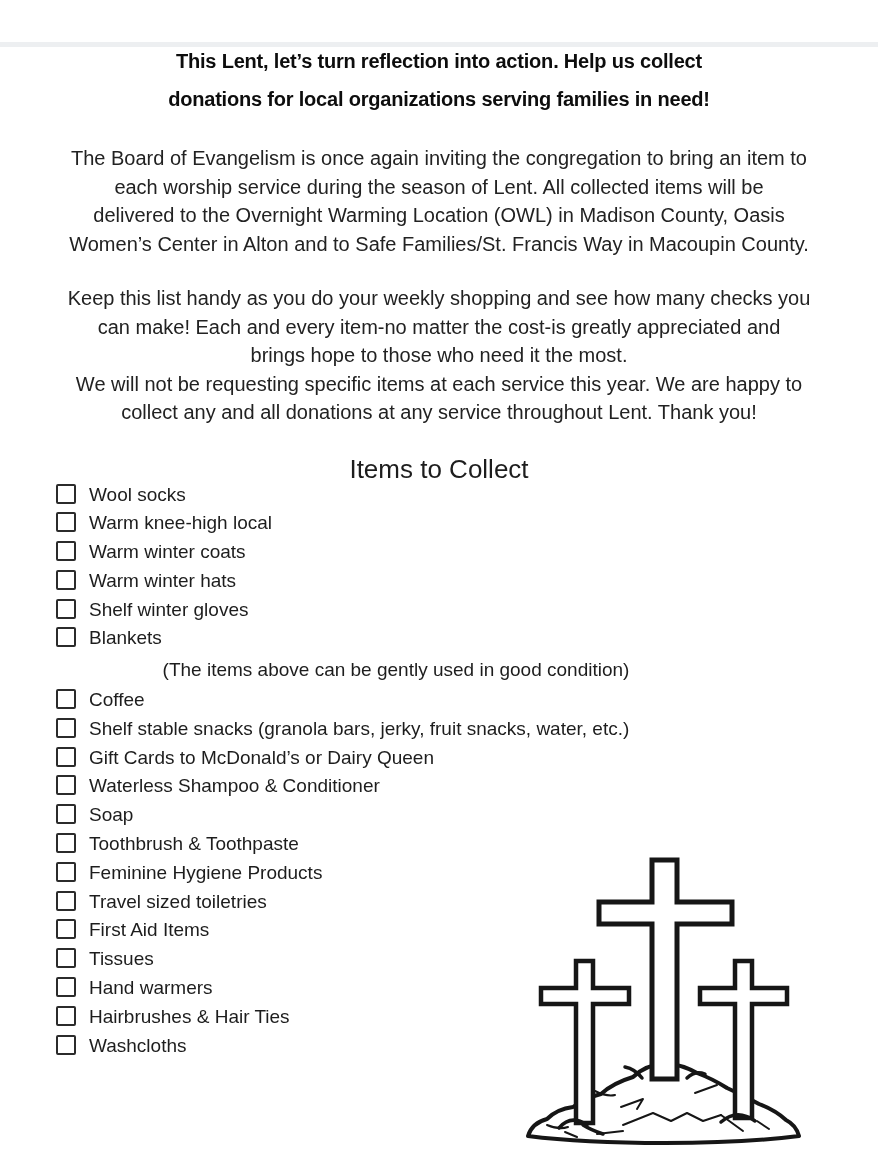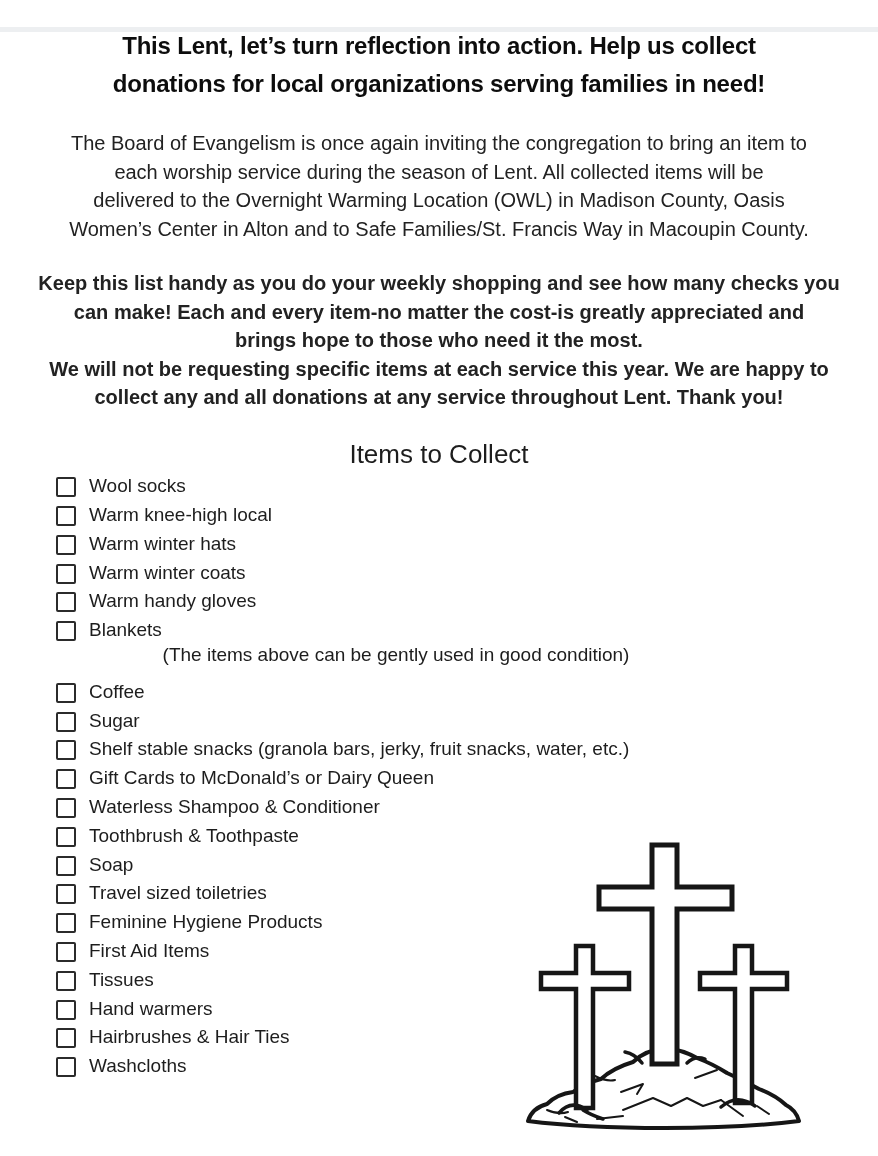--- a/index.html
+++ b/index.html
@@ -10,51 +10,51 @@
     color:#1d1d1d;
     position:relative;
     overflow:hidden;
   }
   .page{position:relative;width:878px;height:1156px;background:#ffffff;}
   .top-strip{
     position:absolute;top:0;left:0;width:100%;height:5px;
     background:#edeff1;
   }
   .flyer-title{
-    margin:27px 18px 0;
-    text-align:center;
-    font-size:24px;
+    margin:42px 18px 0;
+    text-align:center;
+    font-size:20px;
     font-weight:700;
     line-height:38px;
     letter-spacing:-0.2px;
     color:#0d0d0d;
     white-space:pre;
   }
   .para{
     margin:26px 20px 0;
     text-align:center;
     font-size:20px;
     line-height:28.5px;
     color:#222222;
     white-space:pre;
   }
-  .para.second{font-weight:bold;}
+  .para.second{}
   .items-heading{
     margin-top:31px;
     text-align:center;
     font-size:26px;
     line-height:22px;
     color:#1d1d1d;
   }
   .checklist{
     margin:4px 0 0 56px;
   }
   .check-row{
     display:flex;
-    align-items:flex-end;
+    align-items:flex-start;
     height:28.8px;
   }
   .checkbox{
     width:16px;height:16px;
     border:2px solid #2b2b2b;
     border-radius:2px;
     background:#ffffff;
     flex:0 0 auto;
     margin-right:13px;
     cursor:pointer;
@@ -106,74 +106,70 @@
     <div class="check-row">
         <span class="checkbox"></span>
         <span class="item-label">Wool socks</span>
       </div>
       <div class="check-row">
         <span class="checkbox"></span>
         <span class="item-label">Warm knee-high local</span>
       </div>
       <div class="check-row">
         <span class="checkbox"></span>
+        <span class="item-label">Warm winter coats</span>
+      </div>
+      <div class="check-row">
+        <span class="checkbox"></span>
         <span class="item-label">Warm winter hats</span>
       </div>
       <div class="check-row">
         <span class="checkbox"></span>
-        <span class="item-label">Warm winter coats</span>
-      </div>
-      <div class="check-row">
-        <span class="checkbox"></span>
-        <span class="item-label">Warm handy gloves</span>
+        <span class="item-label">Shelf winter gloves</span>
       </div>
       <div class="check-row">
         <span class="checkbox"></span>
         <span class="item-label">Blankets</span>
       </div>
   </div>
 
   <div class="gently-used-note">(The items above can be gently used in good condition)</div>
 
   <div class="checklist">
     <div class="check-row">
         <span class="checkbox"></span>
         <span class="item-label">Coffee</span>
       </div>
       <div class="check-row">
         <span class="checkbox"></span>
-        <span class="item-label">Sugar</span>
-      </div>
-      <div class="check-row">
-        <span class="checkbox"></span>
         <span class="item-label">Shelf stable snacks (granola bars, jerky, fruit snacks, water, etc.)</span>
       </div>
       <div class="check-row">
         <span class="checkbox"></span>
         <span class="item-label">Gift Cards to McDonald’s or Dairy Queen</span>
       </div>
       <div class="check-row">
         <span class="checkbox"></span>
         <span class="item-label">Waterless Shampoo &amp; Conditioner</span>
       </div>
       <div class="check-row">
         <span class="checkbox"></span>
+        <span class="item-label">Soap</span>
+      </div>
+      <div class="check-row">
+        <span class="checkbox"></span>
         <span class="item-label">Toothbrush &amp; Toothpaste</span>
       </div>
       <div class="check-row">
         <span class="checkbox"></span>
-        <span class="item-label">Soap</span>
+        <span class="item-label">Feminine Hygiene Products</span>
       </div>
       <div class="check-row">
         <span class="checkbox"></span>
         <span class="item-label">Travel sized toiletries</span>
-      </div>
-      <div class="check-row">
-        <span class="checkbox"></span>
-        <span class="item-label">Feminine Hygiene Products</span>
       </div>
       <div class="check-row">
         <span class="checkbox"></span>
         <span class="item-label">First Aid Items</span>
       </div>
       <div class="check-row">
         <span class="checkbox"></span>
         <span class="item-label">Tissues</span>
       </div>
       <div class="check-row">

